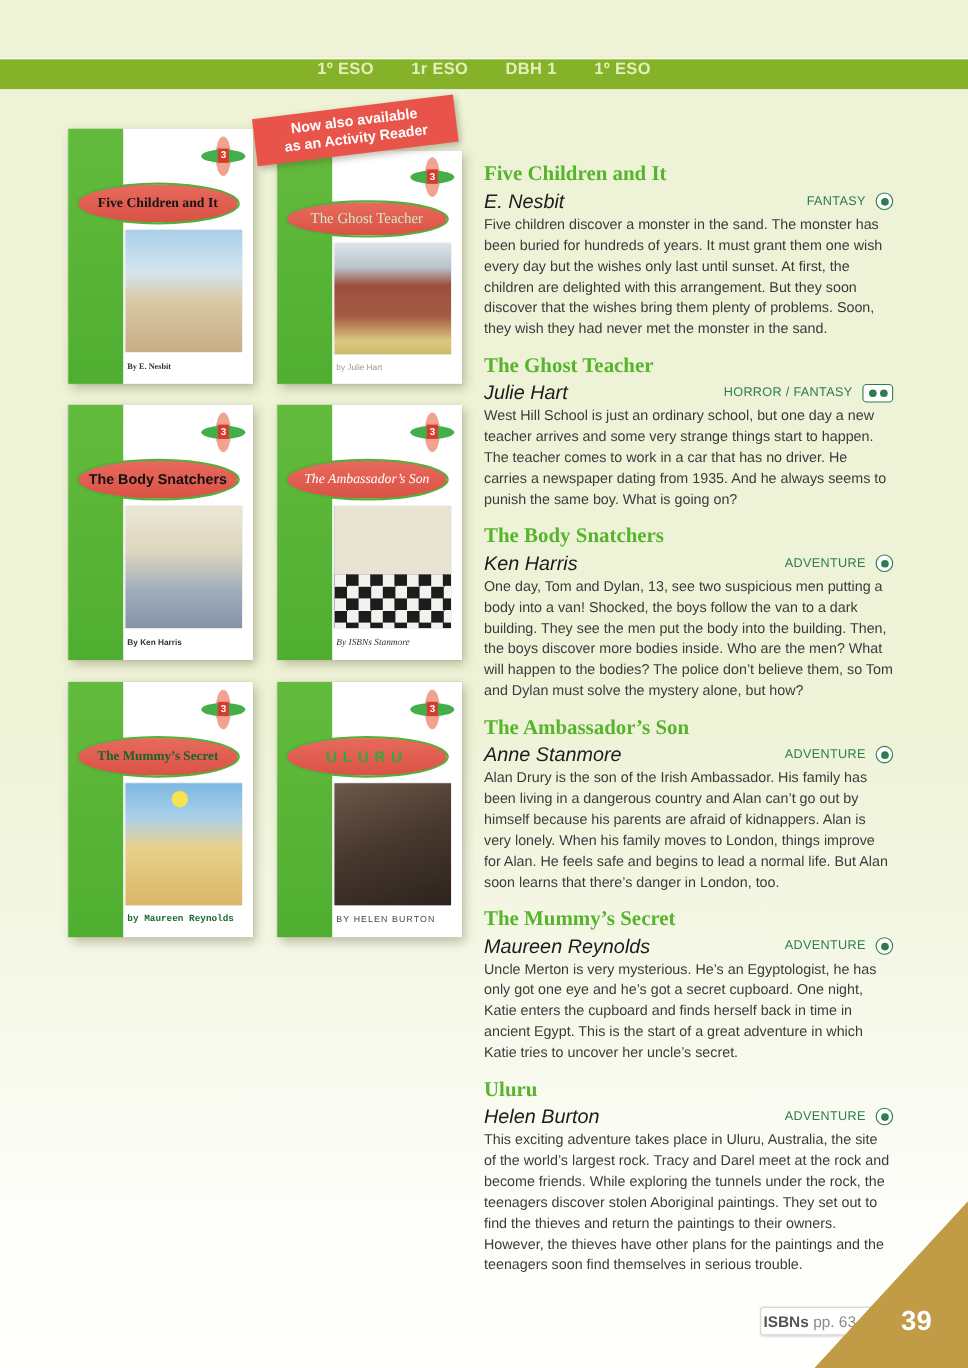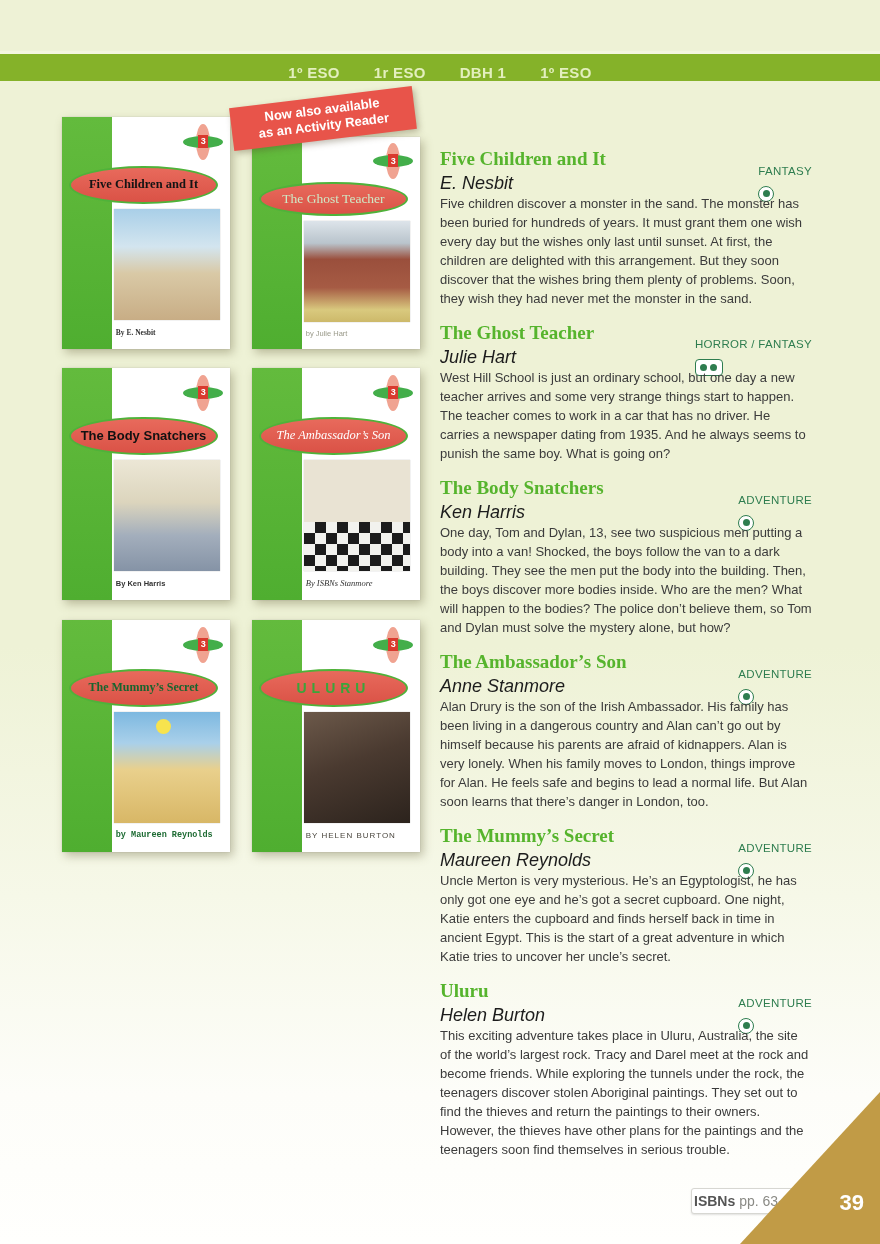--- a/index.html
+++ b/index.html
@@ -2,21 +2,21 @@
 <html><head>
 <meta charset="utf-8">
 <style>
   html,body{margin:0;padding:0;}
   body{font-family:"Liberation Sans",sans-serif;}
   #page{position:relative;width:880px;height:1244px;overflow:hidden;
         background:linear-gradient(180deg,#eef2d6 0%,#eef2d6 52%,#f6f8e8 72%,#fdfdf9 88%,#fffffd 100%);}
 
   
   .bar{position:absolute;left:0;top:51px;width:880px;height:27px;background:#85b229;
-       border-top:3px solid #f3f6df;display:flex;align-items:flex-end;justify-content:center;gap:34px;}
+       border-top:3px solid #f3f6df;display:flex;align-items:flex-start;justify-content:center;gap:34px;}
   .bar span{color:#e3efbe;font-weight:bold;font-size:15px;letter-spacing:.3px;}
 
   
   .ribbon{position:absolute;left:231px;top:97px;width:172px;padding:5px 6px 6px;
           background:#e8544a;color:#fff;text-align:center;font-weight:bold;font-size:13px;line-height:16px;
           transform:rotate(-7deg);box-shadow:2px 3px 6px rgba(80,70,40,.35);z-index:5;}
 
   
   .covers{position:absolute;left:62px;top:117px;width:360px;height:740px;}
   .cover{position:absolute;width:168px;height:232px;background:#fff;
@@ -61,36 +61,36 @@
   .cv5{left:0;top:503px;}
   .cv6{left:190px;top:503px;}
 
   
   .col{position:absolute;left:440px;top:147px;width:372px;}
   .book-sec{margin-bottom:13px;}
   .book-sec h2{margin:0 0 3px;font-family:"Liberation Serif",serif;font-weight:bold;
                font-size:19px;line-height:23px;color:#56b42d;}
   .meta{display:flex;justify-content:space-between;align-items:center;height:20px;margin-bottom:1px;}
   .author{font-style:italic;font-size:18px;color:#1c1c1c;}
-  .genre-wrap{display:flex;align-items:flex-start;gap:9px;flex-direction:column;}
+  .genre-wrap{display:flex;align-items:center;gap:9px;}
   .genre{font-size:11.5px;color:#2e7d4f;letter-spacing:.3px;}
   .disc{display:inline-flex;align-items:center;justify-content:center;background:#fff;
         border:1.6px solid #2e7d4f;box-sizing:border-box;}
   .disc-single{width:16px;height:16px;border-radius:50%;}
   .disc-multi{width:28px;height:17px;border-radius:4px;gap:3px;}
   .disc .dot{width:7px;height:7px;border-radius:50%;background:#2e7d4f;}
   .desc{margin:0;font-size:13px;line-height:19px;color:#3b3b3b;}
 
   
   .isbn-box{position:absolute;left:691px;top:1188px;background:#fff;border:1px solid #d7d7d2;border-radius:3px;
             padding:4px 2px;font-size:14px;color:#8a8a85;box-shadow:0 1px 2px rgba(0,0,0,.12);white-space:nowrap;}
   .isbn-box b{color:#555;margin-right:4px;}
   .corner{position:absolute;right:0;bottom:0;width:140px;height:152px;background:#c19b46;
           clip-path:polygon(100% 0,100% 100%,0 100%);}
-  .pagenum{position:absolute;right:16px;bottom:28px;color:#fff;font-weight:bold;font-size:22px;}
+  .pagenum{position:absolute;right:33px;bottom:28px;color:#fff;font-weight:bold;font-size:25px;}
 </style>
 </head>
 <body>
 
 <div id="page">
 
   <header class="bar">
     <span>1º ESO</span>
     <span>1r ESO</span>
     <span>DBH 1</span>

